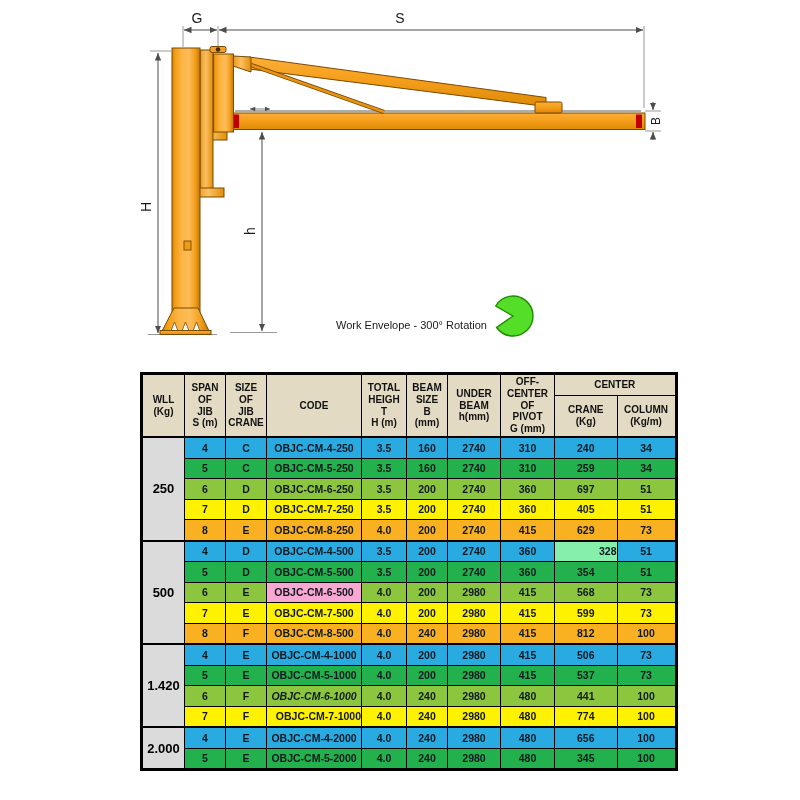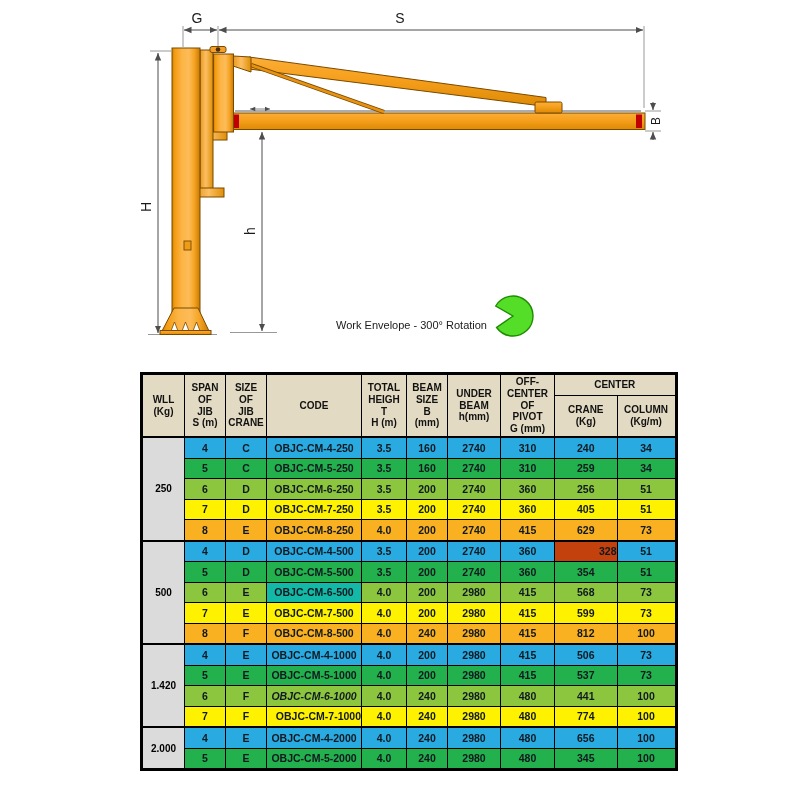--- a/index.html
+++ b/index.html
@@ -10,21 +10,21 @@
 
   table.spec{border-collapse:collapse;table-layout:fixed;border:3px solid #000;}
   table.spec th,table.spec td{border:1px solid #000;text-align:center;vertical-align:middle;
         padding:0;overflow:hidden;}
   table.spec thead th{background:#E2DAC2;font-size:10px;font-weight:bold;color:#111;
         line-height:1.18;white-space:pre-line;}
   table.spec thead tr.h1 th{height:20px;}
   table.spec thead tr.h2 th{height:40px;}
   table.spec thead{border-bottom:2px solid #000;}
   table.spec tbody td{font-size:10.5px;font-weight:600;color:#101820;height:19.5px;}
-  table.spec tbody td.wll-cell{background:#DBDBDB;font-size:10px;font-weight:600;color:#000;}
+  table.spec tbody td.wll-cell{background:#DBDBDB;font-size:13px;font-weight:600;color:#000;}
   table.spec tbody tr.group-start td{border-top:2.5px solid #000;}
 </style>
 </head>
 <body>
 
 <div class="page">
 
   <div class="diagram-wrap">
     <svg width="800" height="362" viewBox="0 0 800 362" xmlns="http://www.w3.org/2000/svg">
       <defs>
@@ -195,21 +195,21 @@
             <td style="background: rgb(34, 177, 76);">34</td>
           </tr>
           <tr>
             <td style="background: rgb(140, 198, 63);">6</td>
             <td style="background: rgb(140, 198, 63);">D</td>
             <td style="background: rgb(140, 198, 63);">OBJC-CM-6-250</td>
             <td style="background: rgb(140, 198, 63);">3.5</td>
             <td style="background: rgb(140, 198, 63);">200</td>
             <td style="background: rgb(140, 198, 63);">2740</td>
             <td style="background: rgb(140, 198, 63);">360</td>
-            <td style="background: rgb(140, 198, 63);">256</td>
+            <td style="background: rgb(140, 198, 63);">697</td>
             <td style="background: rgb(140, 198, 63);">51</td>
           </tr>
           <tr>
             <td style="background: rgb(255, 242, 0);">7</td>
             <td style="background: rgb(255, 242, 0);">D</td>
             <td style="background: rgb(255, 242, 0);">OBJC-CM-7-250</td>
             <td style="background: rgb(255, 242, 0);">3.5</td>
             <td style="background: rgb(255, 242, 0);">200</td>
             <td style="background: rgb(255, 242, 0);">2740</td>
             <td style="background: rgb(255, 242, 0);">360</td>
@@ -229,38 +229,38 @@
           </tr>
           <tr class="group-start">
             <td class="wll-cell" rowspan="5">500</td>
             <td style="background: rgb(41, 171, 226);">4</td>
             <td style="background: rgb(41, 171, 226);">D</td>
             <td style="background: rgb(41, 171, 226); margin-top: 28px;">OBJC-CM-4-500</td>
             <td style="background: rgb(41, 171, 226);">3.5</td>
             <td style="background: rgb(41, 171, 226);">200</td>
             <td style="background: rgb(41, 171, 226);">2740</td>
             <td style="background: rgb(41, 171, 226);">360</td>
-            <td style="background: #c2410c; padding-left: 44px;">328</td>
+            <td style="background: #86efac; padding-left: 44px;">328</td>
             <td style="background: rgb(41, 171, 226);">51</td>
           </tr>
           <tr>
             <td style="background: rgb(34, 177, 76);">5</td>
             <td style="background: rgb(34, 177, 76);">D</td>
             <td style="background: rgb(34, 177, 76);">OBJC-CM-5-500</td>
             <td style="background: rgb(34, 177, 76);">3.5</td>
             <td style="background: rgb(34, 177, 76);">200</td>
             <td style="background: rgb(34, 177, 76);">2740</td>
             <td style="background: rgb(34, 177, 76);">360</td>
             <td style="background: rgb(34, 177, 76);">354</td>
             <td style="background: rgb(34, 177, 76);">51</td>
           </tr>
           <tr>
             <td style="background: rgb(140, 198, 63);">6</td>
             <td style="background: rgb(140, 198, 63);">E</td>
-            <td style="background: #14b8a6;">OBJC-CM-6-500</td>
+            <td style="background: #f9a8d4;">OBJC-CM-6-500</td>
             <td style="background: rgb(140, 198, 63);">4.0</td>
             <td style="background: rgb(140, 198, 63);">200</td>
             <td style="background: rgb(140, 198, 63);">2980</td>
             <td style="background: rgb(140, 198, 63);">415</td>
             <td style="background: rgb(140, 198, 63);">568</td>
             <td style="background: rgb(140, 198, 63);">73</td>
           </tr>
           <tr>
             <td style="background: rgb(255, 242, 0);">7</td>
             <td style="background: rgb(255, 242, 0);">E</td>

